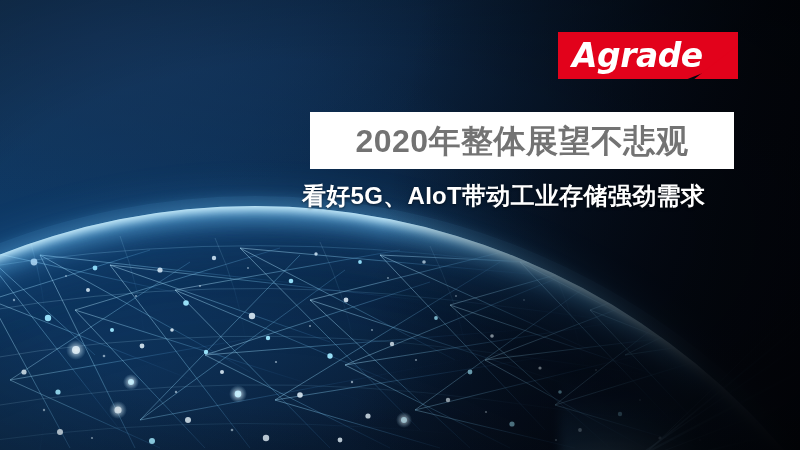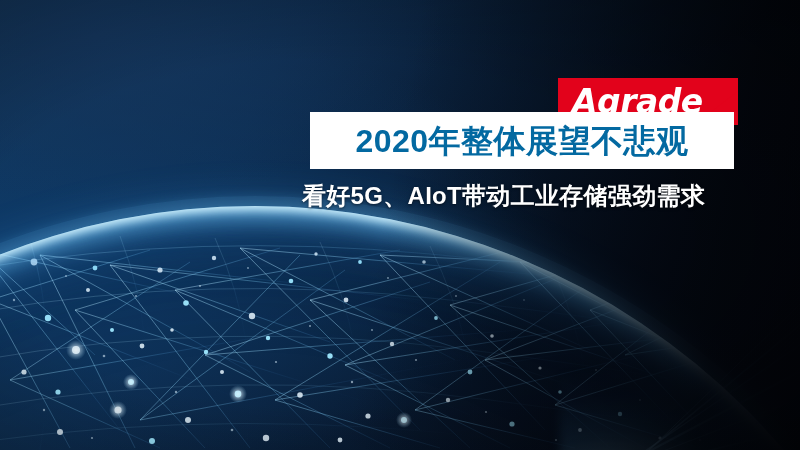--- a/index.html
+++ b/index.html
@@ -112,21 +112,20 @@
   }
 
   
   .logo {
     position: absolute;
     left: 558px;
     top: 32px;
     width: 180px;
     height: 47px;
     z-index: 20;
-    margin-top: 46px;
   }
   .logo-plate {
     position: absolute;
     inset: 0;
     background: #e2021b;
     clip-path: polygon(0 0, 100% 0, 100% 58%, 72% 100%, 0 100%);
   }
   .logo-wedge {
     position: absolute;
     right: 0;
@@ -158,21 +157,21 @@
     top: 112px;
     width: 424px;
     height: 57px;
     background: #ffffff;
     z-index: 20;
     display: flex;
     align-items: center;
     justify-content: center;
   }
   .title-text {
-    color: #0369a1;
+    color: #737373;
     font-size: 32px;
     font-weight: 700;
     letter-spacing: 0.5px;
     line-height: 1;
     white-space: nowrap;
   }
 
   
   .subtitle {
     position: absolute;

